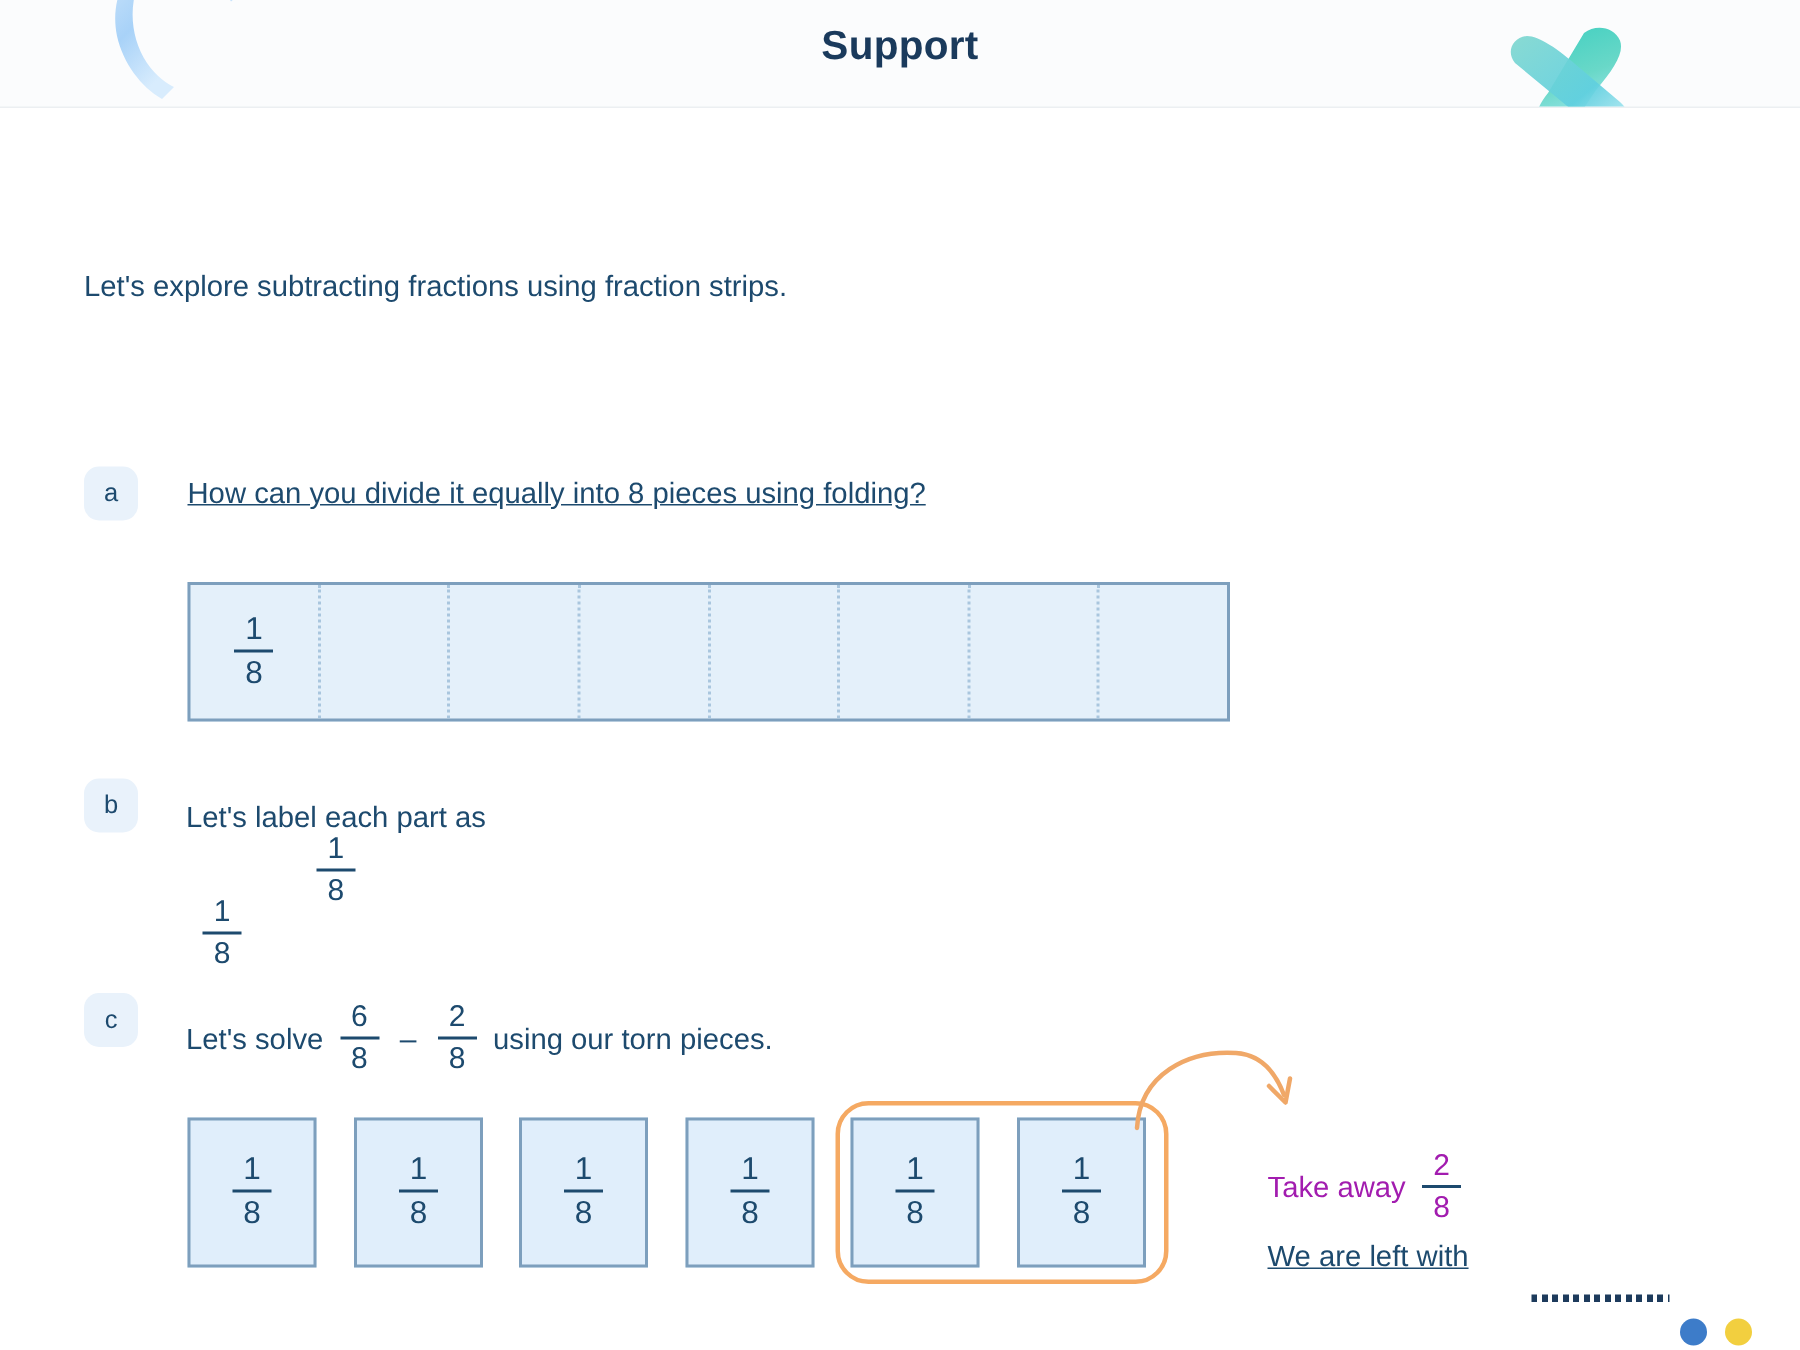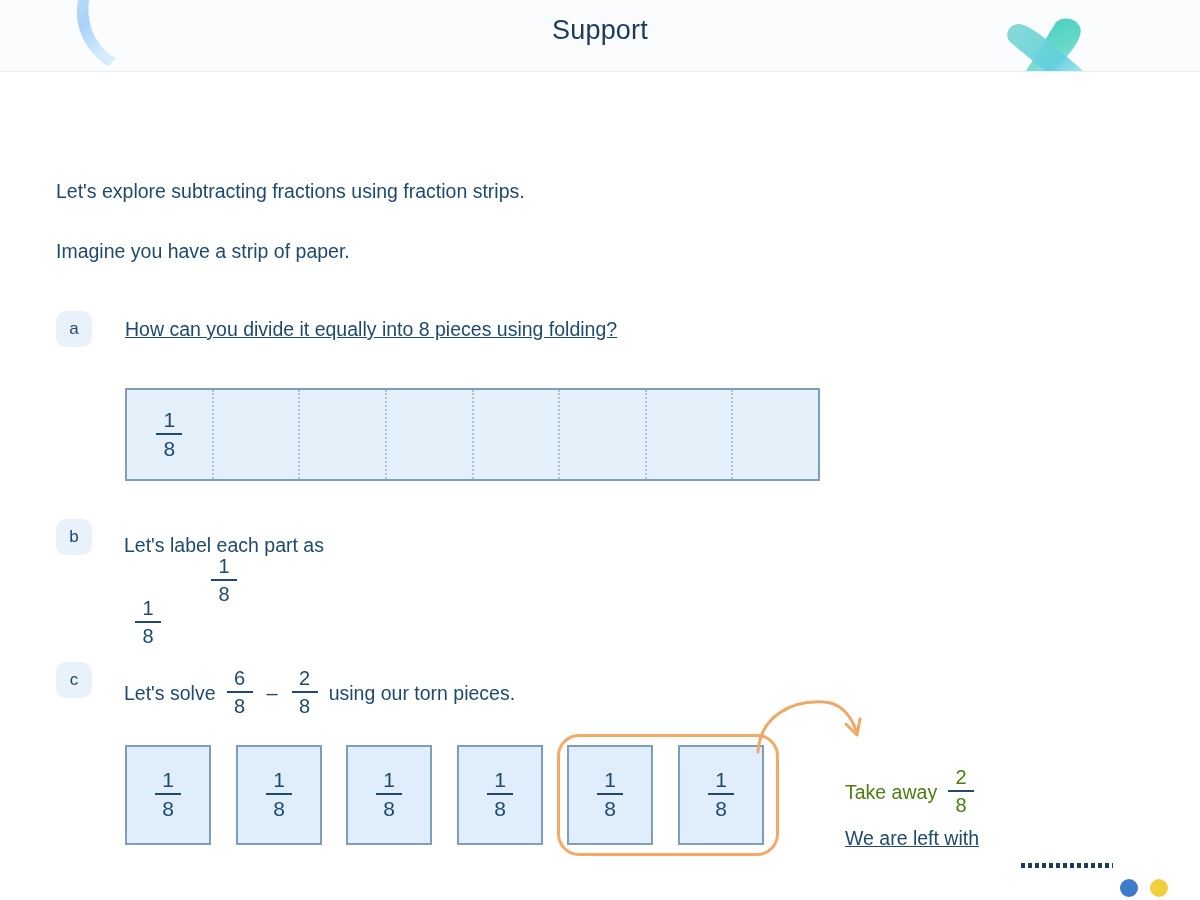--- a/index.html
+++ b/index.html
@@ -25,21 +25,21 @@
     border-bottom: 1px solid #eceff2;
     overflow: hidden;
   }
   .header-title {
     position: absolute;
     left: 0;
     right: 0;
     top: 15px;
     text-align: center;
     font-size: 27px;
-    font-weight: normal;
+    font-weight: bold;
     color: #1a3a5c;
     letter-spacing: 0.2px;
   }
   .deco-left {
     position: absolute;
     left: 58px;
     top: -34px;
     width: 130px;
     height: 110px;
   }
@@ -186,21 +186,21 @@
     width: 130px;
     height: 62px;
   }
 
   
   .callout-take {
     position: absolute;
     left: 845px;
     top: 696px;
     font-size: 19.5px;
-    color: #4d7c0f;
+    color: #a21caf;
     display: flex;
     align-items: center;
     white-space: nowrap;
   }
   .callout-left {
     position: absolute;
     left: 845px;
     top: 755px;
     font-size: 19.5px;
     color: #1d4a6e;
@@ -277,21 +277,20 @@
       </defs>
       <path d="M64 14 C72 8 84 10 88 19 C91 27 84 38 72 52 L56 76 C50 84 40 86 34 80 C29 74 32 64 40 54 Z" fill="url(#gradTealA)"></path>
       <path d="M18 34 C12 27 16 17 26 16 C34 16 46 24 62 38 L88 60 C96 67 97 77 90 81 C84 85 74 81 64 72 Z" fill="url(#gradTealB)" opacity="0.92"></path>
     </svg>
   </span>
 </div>
 
 <div class="content">
 
   <div class="intro-line intro-1">Let's explore subtracting fractions using fraction strips.</div>
-  <div class="intro-line intro-2">Imagine you have a strip of paper.</div>
 
   <div class="badge badge-a">a</div>
   <div class="q-text q-a">
     <span>How can you divide it equally into 8 pieces using folding?</span>
   </div>
 
   <div class="strip">
     <div class="strip-cell">
       <span class="frac">
         <span class="num">1</span>

